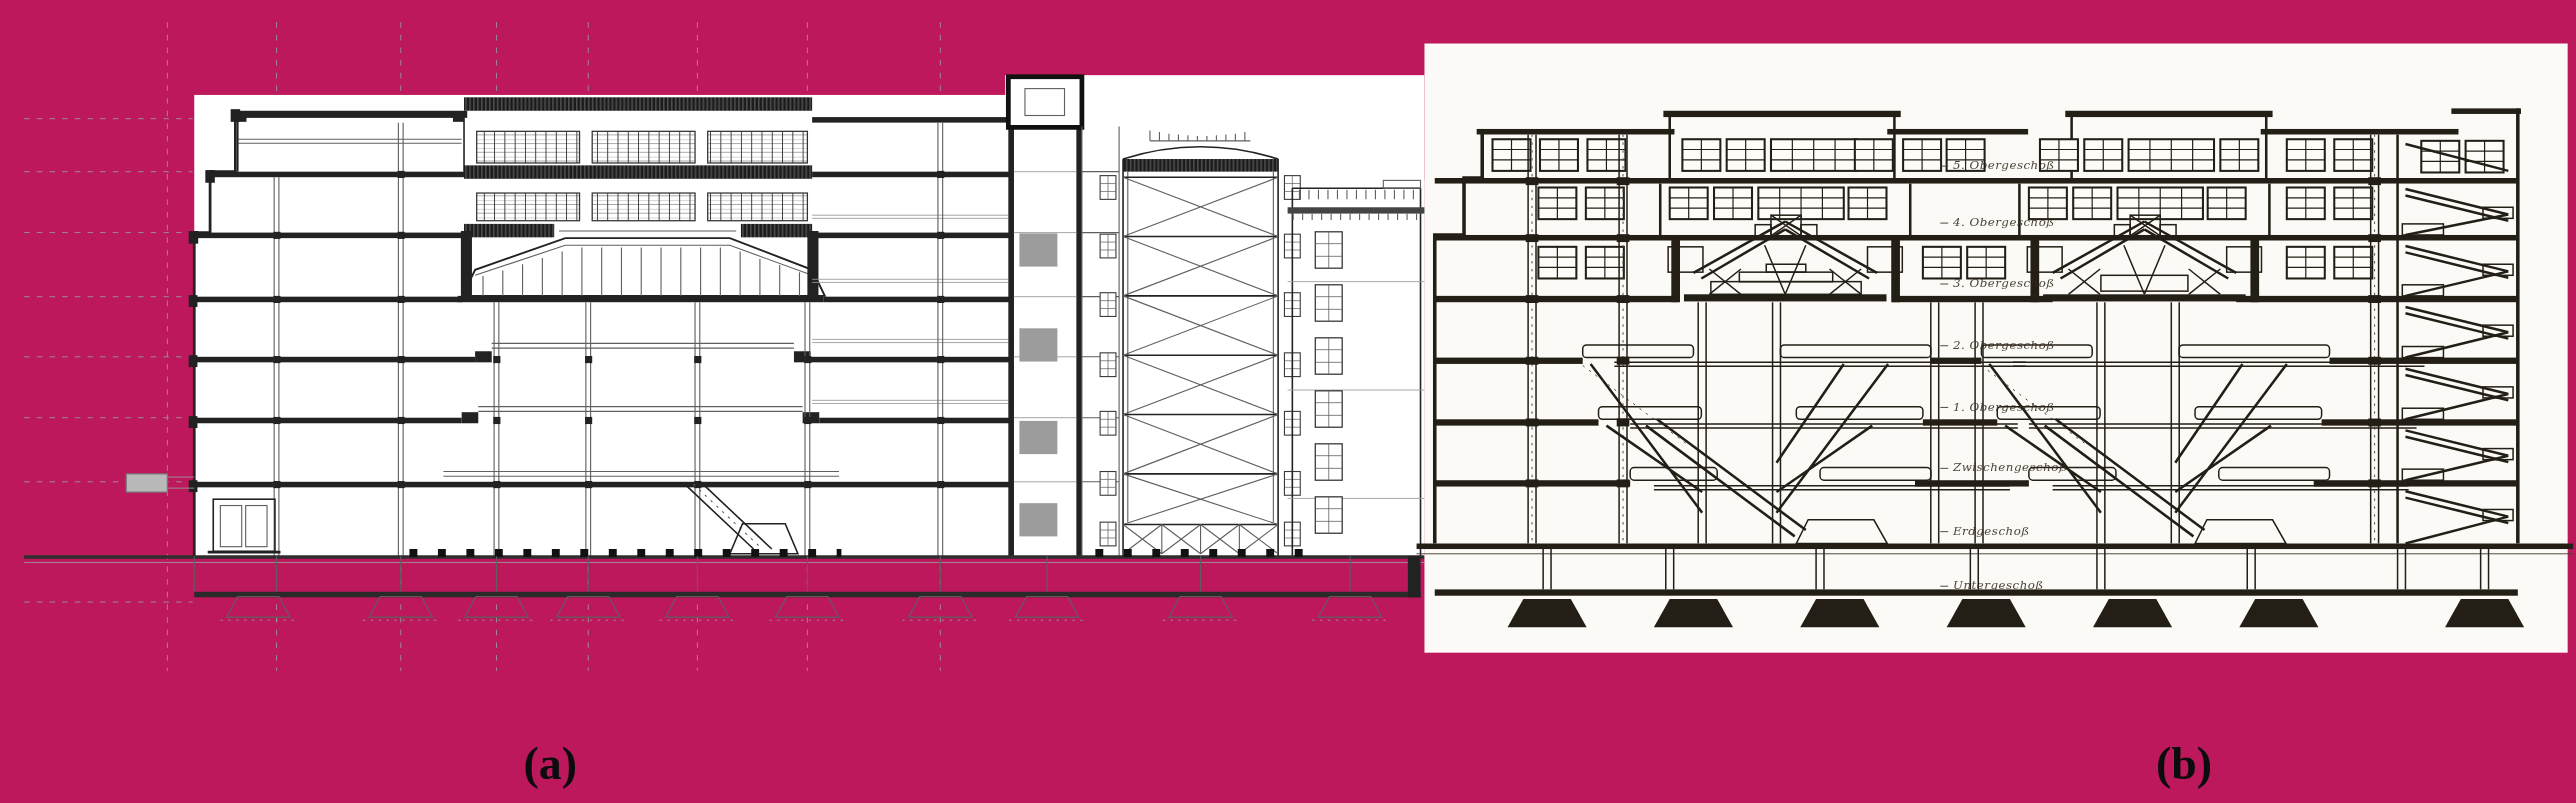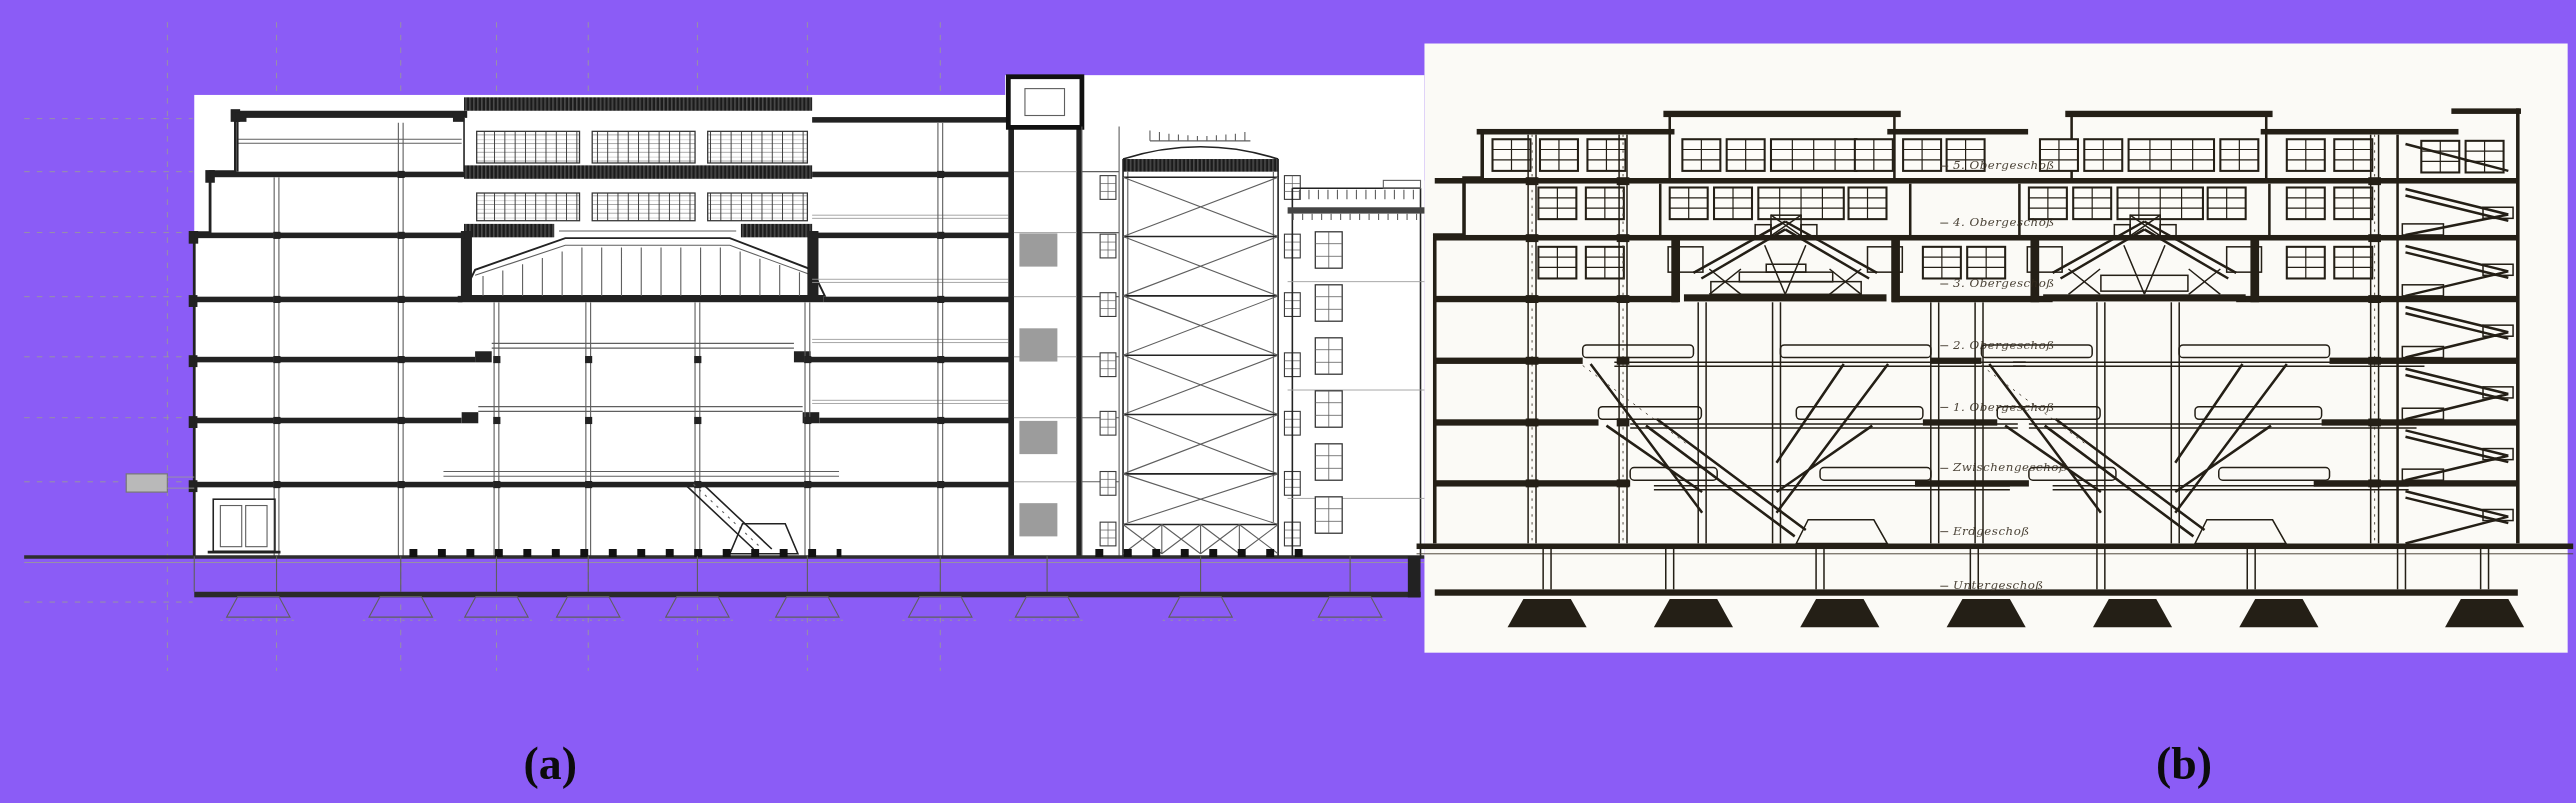--- a/index.html
+++ b/index.html
@@ -1,16 +1,16 @@
 <!DOCTYPE html>
 <html style="font-size:12.7px"><head>
 <meta charset="utf-8">
 <style>
   html,body{margin:0;padding:0;background:#ffffff;}
-  .canvas{position:relative;width:2576px;height:803px;background:#8b5cf6;overflow:hidden;
+  .canvas{position:relative;width:2576px;height:803px;background:#be185d;overflow:hidden;
           font-family:"Liberation Serif",serif;}
   svg{display:block;}
   .sa{stroke:#222;fill:none;stroke-width:2}
   .sa1{stroke:#222;fill:none;stroke-width:3.5}
   .sa2{stroke:#5f5f5f;fill:none;stroke-width:1.4}
   .sa3{stroke:#9a9a9a;fill:none;stroke-width:1.1}
   .fa{fill:#222;stroke:none}
   .fg{fill:#9c9c9c;stroke:none}
   .wa{fill:#ffffff;stroke:none}
   .sb{stroke:#241f16;fill:none;stroke-width:3.2}

